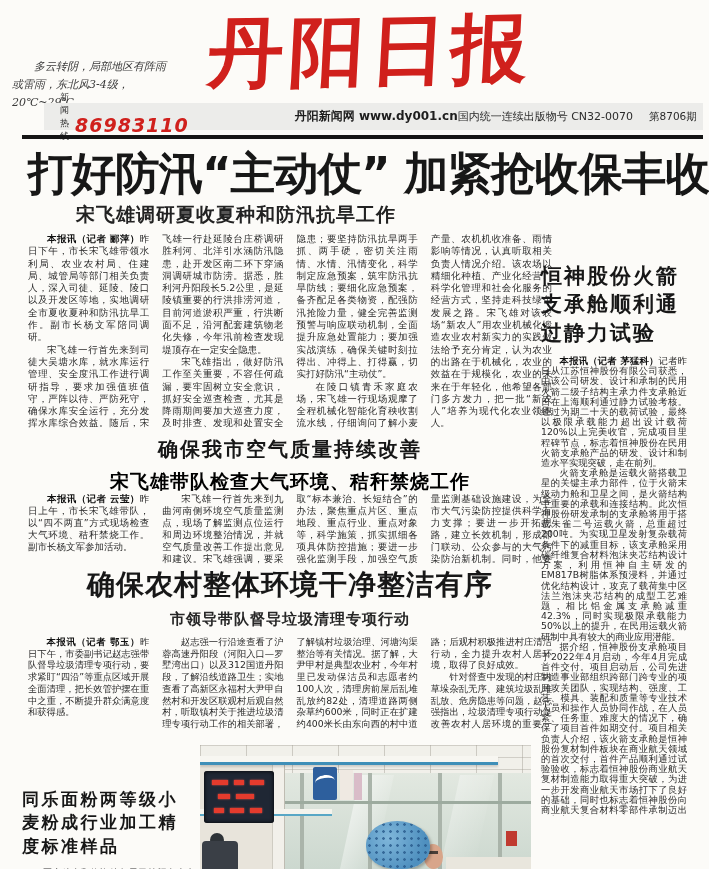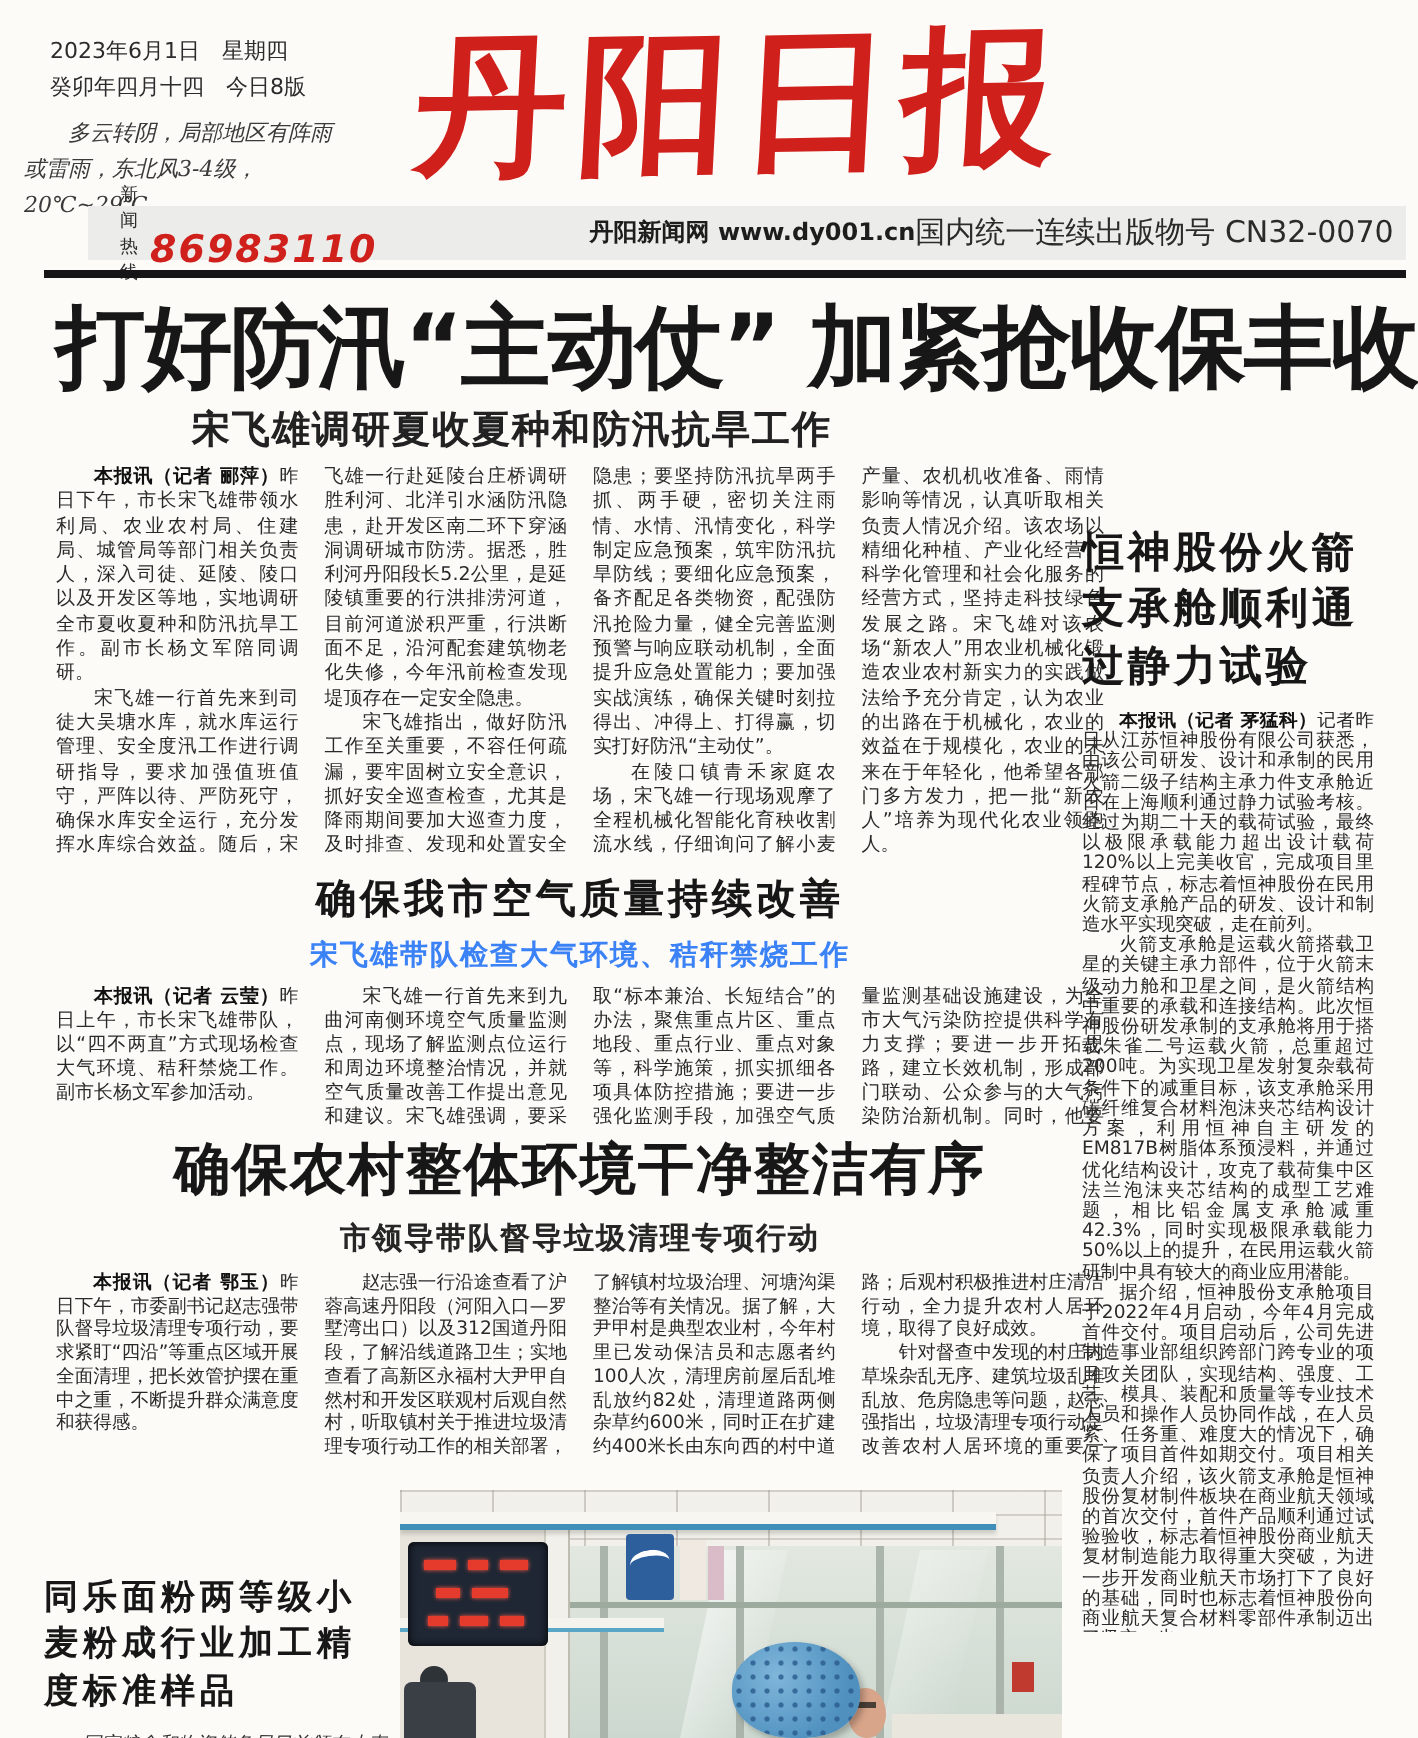--- a/index.html
+++ b/index.html
@@ -20,46 +20,46 @@
               font-size:76px; letter-spacing:5px; color:#d0201c;
               transform:skewX(-4deg) rotate(-1deg); white-space:nowrap; }
 
   .info-bar { position:absolute; left:44px; top:103px; width:659px; height:27px;
               background:#ececea; display:flex; align-items:center;
               padding:0 16px; gap:0; }
   .hotline-label { font-size:9px; color:#2b2b2b; margin-right:6px; }
   .hotline-number { font-size:19px; font-weight:bold; font-style:italic;
                     color:#d0201c; letter-spacing:1px;margin-top:16px; }
   .info-website { font-size:12px; font-weight:bold; color:#1d1d1d; margin-left:106px; white-space:nowrap; }
-  .info-issn   { font-size:15px; color:#2b2b2b; white-space:nowrap; }
+  .info-issn   { font-size:11px; color:#2b2b2b; white-space:nowrap; }
   .info-issue  { font-size:10.5px; color:#2b2b2b; margin-left:16px; white-space:nowrap; }
   .top-rule { position:absolute; left:22px; top:135px; width:681px; height:4px; background:#161616; }
 
   
   .lead-headline { position:absolute; left:28px; top:144px; width:670px;
                    font-size:45px; font-weight:900; letter-spacing:-1px;
                    color:#171717; white-space:nowrap; transform:scaleX(0.99);
                    transform-origin:left; }
   .lead-subtitle { position:absolute; left:76px; top:202px; font-size:19px;
-                   font-weight:bold; color:#222; letter-spacing:1px;margin-left:20px; }
+                   font-weight:bold; color:#222; letter-spacing:1px; }
 
   .news-body { column-gap:13px; column-fill:auto; overflow:hidden;
                text-align:justify; color:#2a2a2a; }
   .news-body p { text-indent:2em; }
   .lede { font-weight:bold; color:#111; }
 
   .lead-body  { position:absolute; left:28px; top:233px; width:524px; height:199px;
                 column-count:4; font-size:9.5px; line-height:12.3px; }
 
   
   .sec-title  { position:absolute; width:524px; left:28px; text-align:center;
                 font-weight:900; color:#171717; }
   .air-title   { top:436px; font-size:20px; letter-spacing:2px; }
   .air-sub     { position:absolute; left:28px; top:469px; width:524px; text-align:center;
-                 font-size:14px; font-weight:bold; color:#3b82f6; letter-spacing:1px; }
+                 font-size:19px; font-weight:bold; color:#000000; letter-spacing:1px; }
   .air-body    { position:absolute; left:28px; top:493px; width:524px; height:78px;
                  column-count:4; font-size:9.5px; line-height:12px; }
 
   .rural-title { top:566px; font-size:28px; letter-spacing:1px; }
   .rural-sub   { position:absolute; left:28px; top:610px; width:524px; text-align:center;
                  font-size:15px; font-weight:bold; color:#262626; letter-spacing:1px; }
   .rural-body  { position:absolute; left:28px; top:636px; width:524px; height:103px;
                  column-count:4; font-size:9.3px; line-height:11.7px; }
 
   
@@ -122,24 +122,20 @@
   .ph-equip-knob { position:absolute; left:10px; top:88px; width:14px; height:14px; background:#2e3338;
       border-radius:50%; }
   .ph-ext { position:absolute; left:306px; top:86px; width:11px; height:15px; background:#c03a30; }
   .ph-sill { position:absolute; left:246px; top:112px; width:86px; height:12px; background:#e9e6dd; }
 </style>
 </head>
 <body>
 
 <div class="page">
 
-  <div class="date-block">
-    <div>2023年6月1日　星期四</div>
-    <div>癸卯年四月十四　今日8版</div>
-  </div>
   <div class="weather">多云转阴，局部地区有阵雨或雷雨，东北风3-4级，20℃~29℃。</div>
   <div class="masthead">丹阳日报</div>
 
   <div class="info-bar">
     <span class="hotline-label">新闻热线</span>
     <span class="hotline-number">86983110</span>
     <span class="info-website">丹阳新闻网 www.dy001.cn</span>
     <span class="info-issn">国内统一连续出版物号 CN32-0070</span>
     <span class="info-issue">第8706期</span>
 

